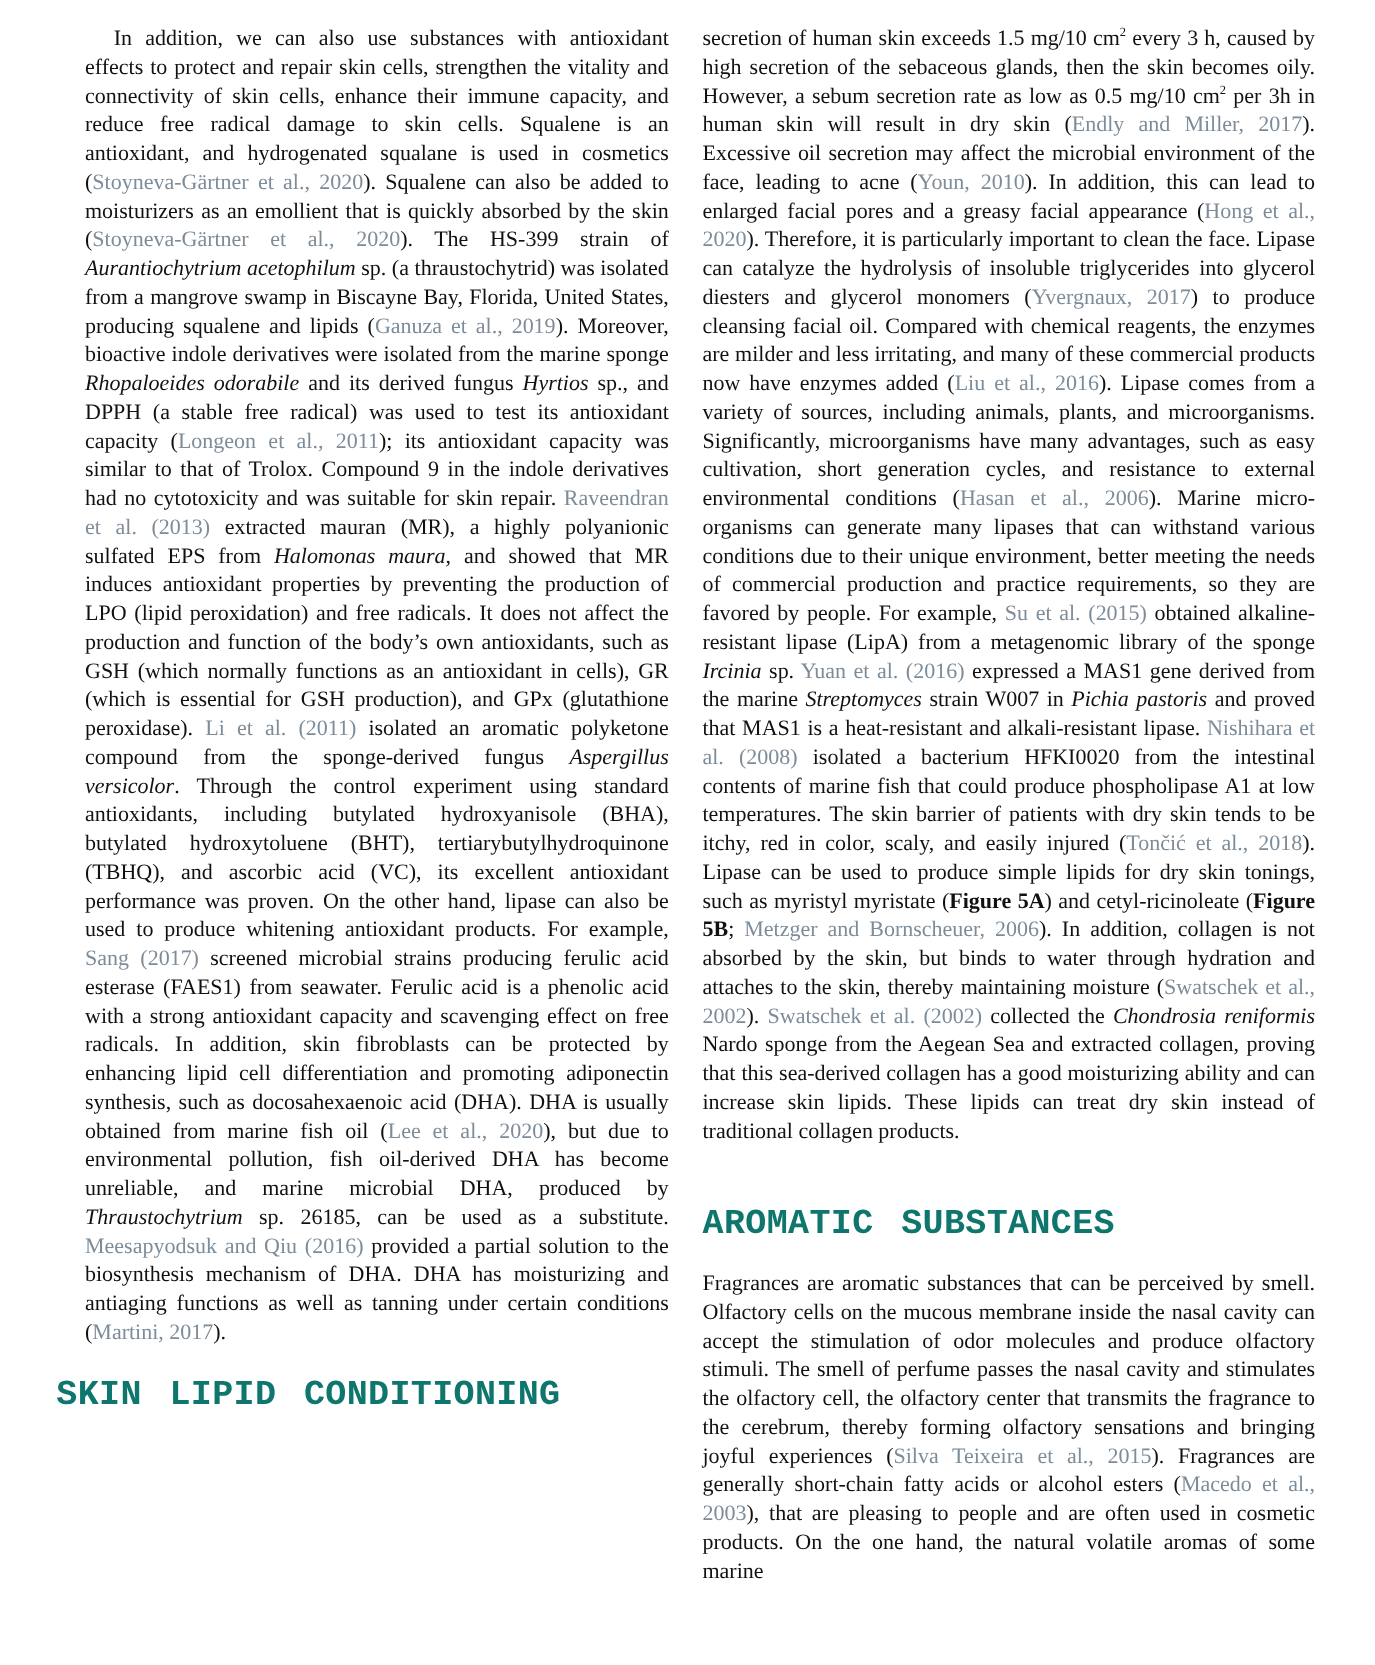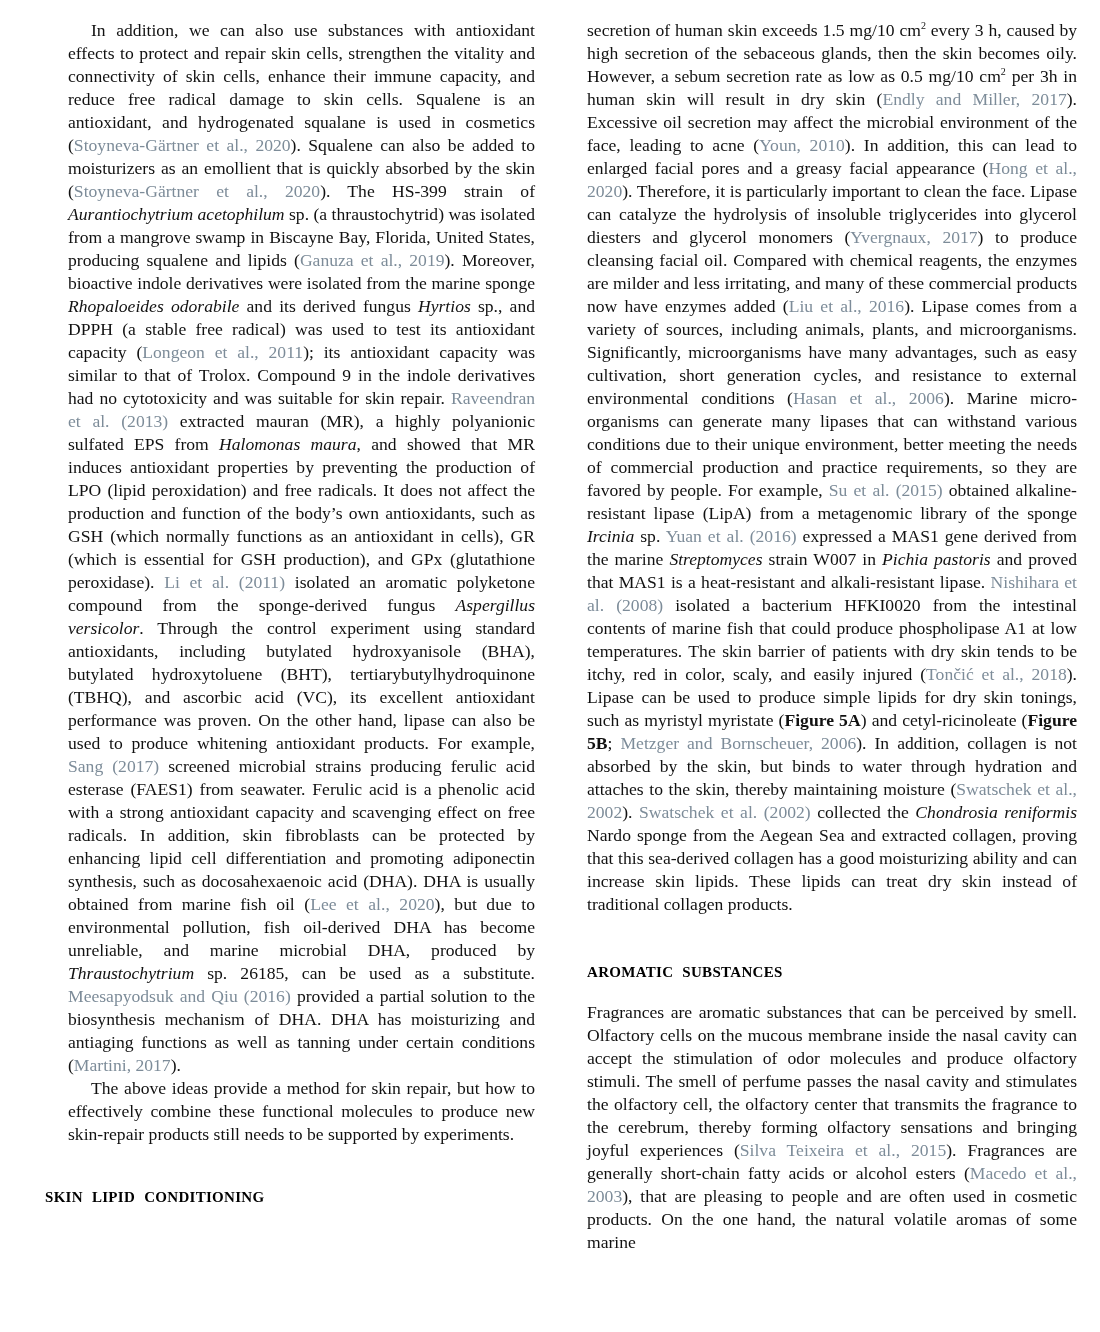--- a/index.html
+++ b/index.html
@@ -1,36 +1,35 @@
 <!DOCTYPE html>
 <html><head>
 <meta charset="utf-8">
 <style>
   html, body { margin: 0; padding: 0; background: #ffffff; }
   body { width: 1100px; height: 1332px; overflow: hidden; position: relative;
          font-family: "Liberation Serif", "DejaVu Serif", serif; color: #111; }
   .col { position: absolute; top: 19px; width: 490px; }
   .col-left { left: 45px; }
-  .col-right { left: 587px; }
+  .col-right { left: 562px; }
   p.para { margin: 0; font-size: 17.6px; line-height: 23px; text-align: justify;
            text-align-last: left; hyphens: none; }
   p.para.indent { text-indent: 23px; margin-left: 23px; }
   .cite { color: #7d8c99; }
   .it { font-style: italic; }
   .bd { font-weight: bold; }
   sup { font-size: 10px; line-height: 0; vertical-align: 7px; }
-  h2.sec { font-family: Liberation Serif, serif; font-weight: bold;
-           font-size: 15px; letter-spacing: 0.3px; word-spacing: 5px; margin: 0; color: #000000; }
+  h2.sec { font-family: Liberation Mono, monospace; font-weight: bold;
+           font-size: 28px; letter-spacing: 0.3px; word-spacing: 5px; margin: 0; color: #0f766e; }
 </style>
 </head>
 <body>
 
 <div class="col col-left">
   <p class="para indent">In addition, we can also use substances with antioxidant effects to protect and repair skin cells, strengthen the vitality and connectivity of skin cells, enhance their immune capacity, and reduce free radical damage to skin cells. Squalene is an antioxidant, and hydrogenated squalane is used in cosmetics (<span class="cite">Stoyneva-Gärtner et al., 2020</span>). Squalene can also be added to moisturizers as an emollient that is quickly absorbed by the skin (<span class="cite">Stoyneva-Gärtner et al., 2020</span>). The HS-399 strain of <span class="it">Aurantiochytrium acetophilum</span> sp. (a thraustochytrid) was isolated from a mangrove swamp in Biscayne Bay, Florida, United States, producing squalene and lipids (<span class="cite">Ganuza et al., 2019</span>). Moreover, bioactive indole derivatives were isolated from the marine sponge <span class="it">Rhopaloeides odorabile</span> and its derived fungus <span class="it">Hyrtios</span> sp., and DPPH (a stable free radical) was used to test its antioxidant capacity (<span class="cite">Longeon et al., 2011</span>); its antioxidant capacity was similar to that of Trolox. Compound 9 in the indole derivatives had no cytotoxicity and was suitable for skin repair. <span class="cite">Raveendran et al. (2013)</span> extracted mauran (MR), a highly polyanionic sulfated EPS from <span class="it">Halomonas maura</span>, and showed that MR induces antioxidant properties by preventing the production of LPO (lipid peroxidation) and free radicals. It does not affect the production and function of the body’s own antioxidants, such as GSH (which normally functions as an antioxidant in cells), GR (which is essential for GSH production), and GPx (glutathione peroxidase). <span class="cite">Li et al. (2011)</span> isolated an aromatic polyketone compound from the sponge-derived fungus <span class="it">Aspergillus versicolor</span>. Through the control experiment using standard antioxidants, including butylated hydroxyanisole (BHA), butylated hydroxytoluene (BHT), tertiarybutylhydroquinone (TBHQ), and ascorbic acid (VC), its excellent antioxidant performance was proven. On the other hand, lipase can also be used to produce whitening antioxidant products. For example, <span class="cite">Sang (2017)</span> screened microbial strains producing ferulic acid esterase (FAES1) from seawater. Ferulic acid is a phenolic acid with a strong antioxidant capacity and scavenging effect on free radicals. In addition, skin fibroblasts can be protected by enhancing lipid cell differentiation and promoting adiponectin synthesis, such as docosahexaenoic acid (DHA). DHA is usually obtained from marine fish oil (<span class="cite">Lee et al., 2020</span>), but due to environmental pollution, fish oil-derived DHA has become unreliable, and marine microbial DHA, produced by <span class="it">Thraustochytrium</span> sp. 26185, can be used as a substitute. <span class="cite">Meesapyodsuk and Qiu (2016)</span> provided a partial solution to the biosynthesis mechanism of DHA. DHA has moisturizing and antiaging functions as well as tanning under certain conditions (<span class="cite">Martini, 2017</span>).</p>
-  <p class="para indent">The above ideas provide a method for skin repair, but how to effectively combine these functional molecules to produce new skin-repair products still needs to be supported by experiments.</p>
-  <h2 class="sec" style="margin-top:43px;margin-bottom:21px;">SKIN LIPID CONDITIONING</h2>
+  <h2 class="sec" style="margin-top:24px;margin-bottom:21px;">SKIN LIPID CONDITIONING</h2>
 </div>
 
 <div class="col col-right">
   <p class="para">secretion of human skin exceeds 1.5 mg/10 cm<sup>2</sup> every 3 h, caused by high secretion of the sebaceous glands, then the skin becomes oily. However, a sebum secretion rate as low as 0.5 mg/10 cm<sup>2</sup> per 3h in human skin will result in dry skin (<span class="cite">Endly and Miller, 2017</span>). Excessive oil secretion may affect the microbial environment of the face, leading to acne (<span class="cite">Youn, 2010</span>). In addition, this can lead to enlarged facial pores and a greasy facial appearance (<span class="cite">Hong et al., 2020</span>). Therefore, it is particularly important to clean the face. Lipase can catalyze the hydrolysis of insoluble triglycerides into glycerol diesters and glycerol monomers (<span class="cite">Yvergnaux, 2017</span>) to produce cleansing facial oil. Compared with chemical reagents, the enzymes are milder and less irritating, and many of these commercial products now have enzymes added (<span class="cite">Liu et al., 2016</span>). Lipase comes from a variety of sources, including animals, plants, and microorganisms. Significantly, microorganisms have many advantages, such as easy cultivation, short generation cycles, and resistance to external environmental conditions (<span class="cite">Hasan et al., 2006</span>). Marine micro-organisms can generate many lipases that can withstand various conditions due to their unique environment, better meeting the needs of commercial production and practice requirements, so they are favored by people. For example, <span class="cite">Su et al. (2015)</span> obtained alkaline-resistant lipase (LipA) from a metagenomic library of the sponge <span class="it">Ircinia</span> sp. <span class="cite">Yuan et al. (2016)</span> expressed a MAS1 gene derived from the marine <span class="it">Streptomyces</span> strain W007 in <span class="it">Pichia pastoris</span> and proved that MAS1 is a heat-resistant and alkali-resistant lipase. <span class="cite">Nishihara et al. (2008)</span> isolated a bacterium HFKI0020 from the intestinal contents of marine fish that could produce phospholipase A1 at low temperatures. The skin barrier of patients with dry skin tends to be itchy, red in color, scaly, and easily injured (<span class="cite">Tončić et al., 2018</span>). Lipase can be used to produce simple lipids for dry skin tonings, such as myristyl myristate (<span class="bd">Figure 5A</span>) and cetyl-ricinoleate (<span class="bd">Figure 5B</span>; <span class="cite">Metzger and Bornscheuer, 2006</span>). In addition, collagen is not absorbed by the skin, but binds to water through hydration and attaches to the skin, thereby maintaining moisture (<span class="cite">Swatschek et al., 2002</span>). <span class="cite">Swatschek et al. (2002)</span> collected the <span class="it">Chondrosia reniformis</span> Nardo sponge from the Aegean Sea and extracted collagen, proving that this sea-derived collagen has a good moisturizing ability and can increase skin lipids. These lipids can treat dry skin instead of traditional collagen products.</p>
   <h2 class="sec" style="margin-top:48px;margin-bottom:20px;">AROMATIC SUBSTANCES</h2>
   <p class="para">Fragrances are aromatic substances that can be perceived by smell. Olfactory cells on the mucous membrane inside the nasal cavity can accept the stimulation of odor molecules and produce olfactory stimuli. The smell of perfume passes the nasal cavity and stimulates the olfactory cell, the olfactory center that transmits the fragrance to the cerebrum, thereby forming olfactory sensations and bringing joyful experiences (<span class="cite">Silva Teixeira et al., 2015</span>). Fragrances are generally short-chain fatty acids or alcohol esters (<span class="cite">Macedo et al., 2003</span>), that are pleasing to people and are often used in cosmetic products. On the one hand, the natural volatile aromas of some marine</p>
 </div>
 
 </body></html>

